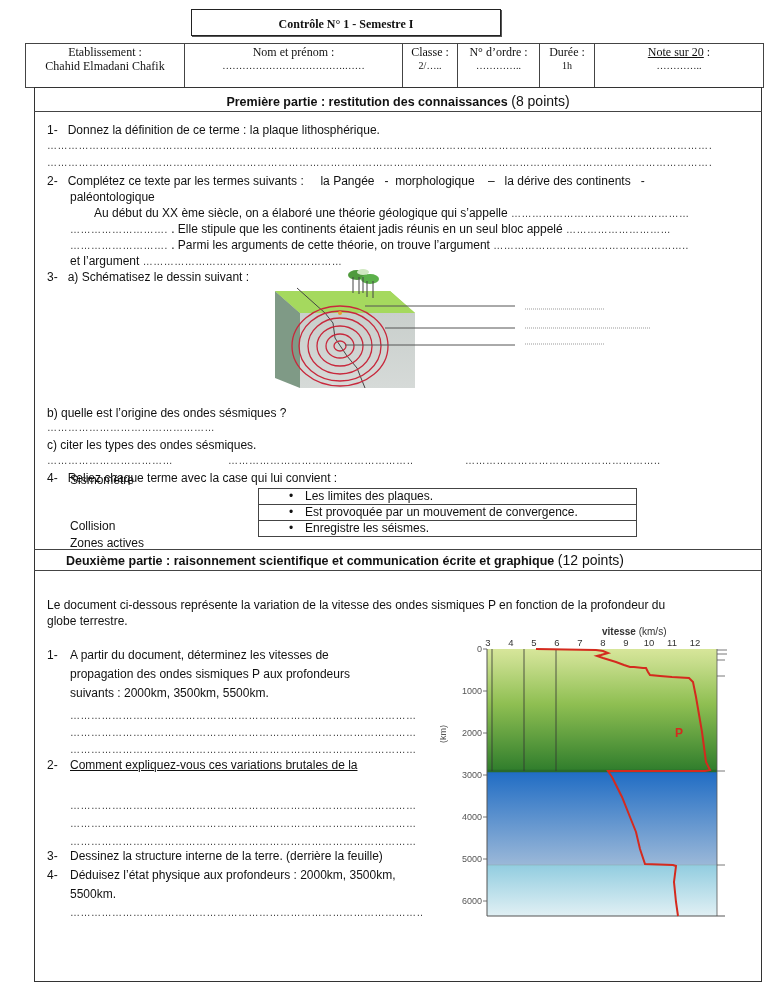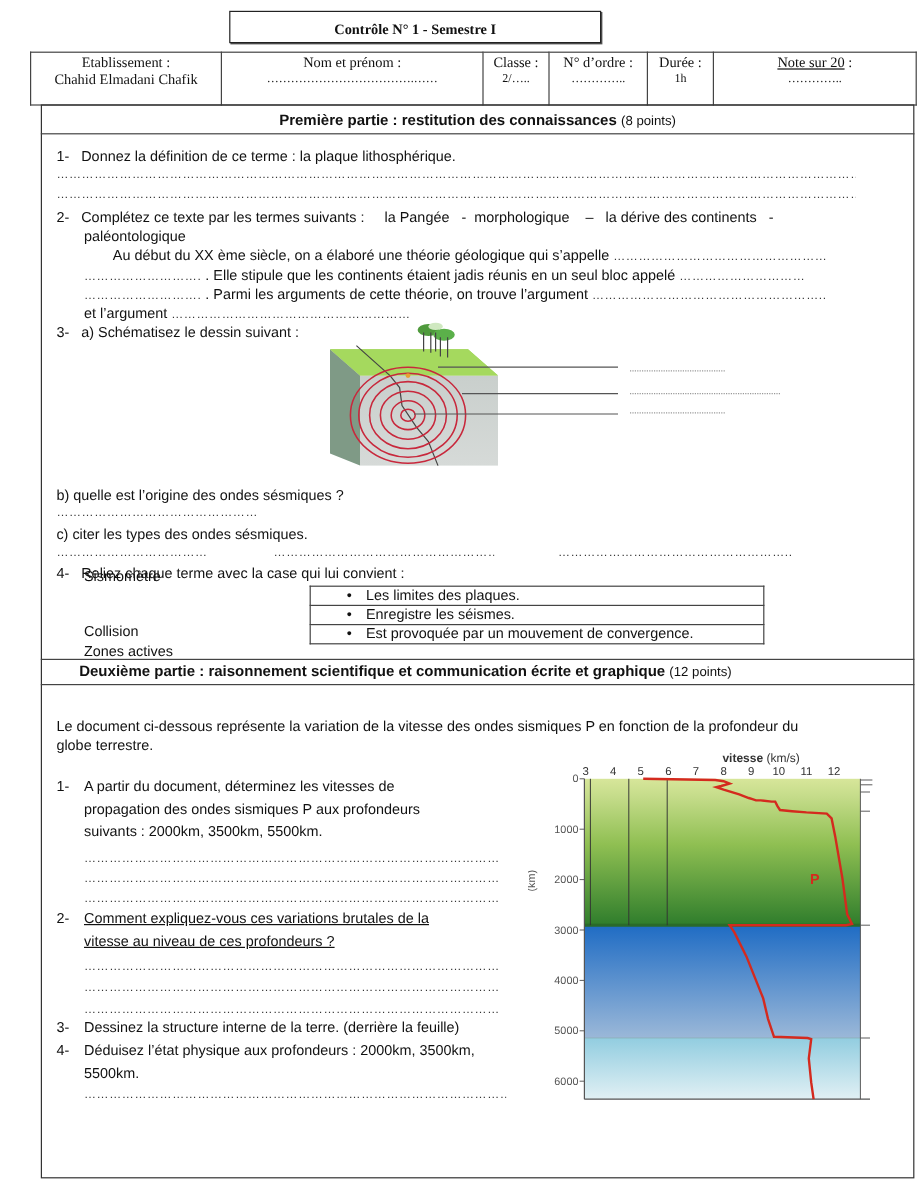--- a/index.html
+++ b/index.html
@@ -5,21 +5,21 @@
   html, body { margin:0; padding:0; background:#fff; }
   body { width:768px; height:994px; position:relative; overflow:hidden; font-family:"Liberation Sans", sans-serif; color:#111; }
   .abs { position:absolute; }
   .title-box { left:191px; top:9px; width:308px; height:25px; border:1px solid #222; box-shadow:1px 1px 0 #555; text-align:center; font-family:"Liberation Serif", serif; font-weight:bold; font-size:12px; line-height:28px; }
   table.info { position:absolute; left:25px; top:43px; width:739px; height:45px; border-collapse:collapse; font-family:"Liberation Serif", serif; font-size:12px; }
   table.info td { border:1px solid #444; text-align:center; vertical-align:top; padding:1px 2px; line-height:14px; }
   .small { font-size:10px; }
   .frame { left:34px; top:87px; width:728px; height:895px; border:1.5px solid #333; box-sizing:border-box; }
   .hline { left:34px; width:728px; height:0; border-top:1px solid #444; }
   .sec-title { left:34px; width:728px; text-align:center; font-size:12.5px; font-weight:bold; }
-  .sec-title .pts { font-weight:normal; font-size:11px; }
+  .sec-title .pts { font-weight:normal; font-size:14px; }
   .txt { font-size:12px; line-height:15px; white-space:nowrap; }
   .dots { font-size:10px; letter-spacing:0.5px; color:#333; white-space:nowrap; overflow:hidden; }
   table.match { position:absolute; left:258px; top:488px; width:379px; border-collapse:collapse; font-size:12px; }
   table.match td { border:1px solid #444; height:15px; padding:0 0 0 40px; line-height:15px; }
   table.match td .b { display:inline-block; width:16px; margin-left:-10px; }
 </style>
 </head>
 <body>
 
 <div class="abs title-box">Contrôle N° 1 - Semestre I</div>
@@ -141,24 +141,24 @@
 </div>
 <div class="abs txt" style="left:70px; top:473px;">Sismomètre</div>
 <div class="abs txt" style="left:70px; top:503px;margin-top:33px;">Zones actives</div>
 <div class="abs txt" style="left:70px; top:519px;">Collision</div>
 <table class="match">
   <tbody>
       <tr>
         <td><span class="b">•</span><span>Les limites des plaques.</span></td>
       </tr>
   <tr>
-        <td><span class="b">•</span><span>Enregistre les séismes.</span></td>
+        <td><span class="b">•</span><span>Est provoquée par un mouvement de convergence.</span></td>
       </tr>
   <tr>
-        <td><span class="b">•</span><span>Est provoquée par un mouvement de convergence.</span></td>
+        <td><span class="b">•</span><span>Enregistre les séismes.</span></td>
       </tr>
 </tbody>
   </table>
 
 <div class="abs hline" style="top:549px;"></div>
 <div class="abs sec-title" style="top:552px; text-align:left; padding-left:32px; box-sizing:border-box;">
   <span>Deuxième partie : raisonnement scientifique et communication écrite et graphique</span> <span class="pts">(12 points)</span>
 </div>
 <div class="abs hline" style="top:570px;"></div>
 
@@ -173,21 +173,20 @@
   <div>propagation des ondes sismiques P aux profondeurs</div>
   <div>suivants : 2000km, 3500km, 5500km.</div>
 </div>
 <div class="abs dots" style="left:70px; top:710px; width:345px;">……………………………………………………………………………………………………</div>
 <div class="abs dots" style="left:70px; top:727px; width:347px;">……………………………………………………………………………………………………</div>
 <div class="abs dots" style="left:70px; top:744px; width:345px;">……………………………………………………………………………………………………</div>
 
 <div class="abs txt" style="left:47px; top:756px; line-height:19px;">2-</div>
 <div class="abs txt" style="left:70px; top:756px; line-height:19px;text-decoration:underline;">
   <div>Comment expliquez-vous  ces variations brutales de la</div>
-  <div>vitesse au niveau de ces profondeurs ?</div>
 </div>
 <div class="abs dots" style="left:70px; top:800px; width:347px;">……………………………………………………………………………………………………</div>
 <div class="abs dots" style="left:70px; top:818px; width:347px;">……………………………………………………………………………………………………</div>
 <div class="abs dots" style="left:70px; top:836px; width:347px;">……………………………………………………………………………………………………</div>
 
 <div class="abs txt" style="left:47px; top:847px; line-height:19px;">3-</div>
 <div class="abs txt" style="left:70px; top:847px; line-height:19px;">Dessinez la structure interne de la terre. (derrière la feuille)</div>
 
 <div class="abs txt" style="left:47px; top:866px; line-height:19px;">4-</div>
 <div class="abs txt" style="left:70px; top:866px; line-height:19px;">

